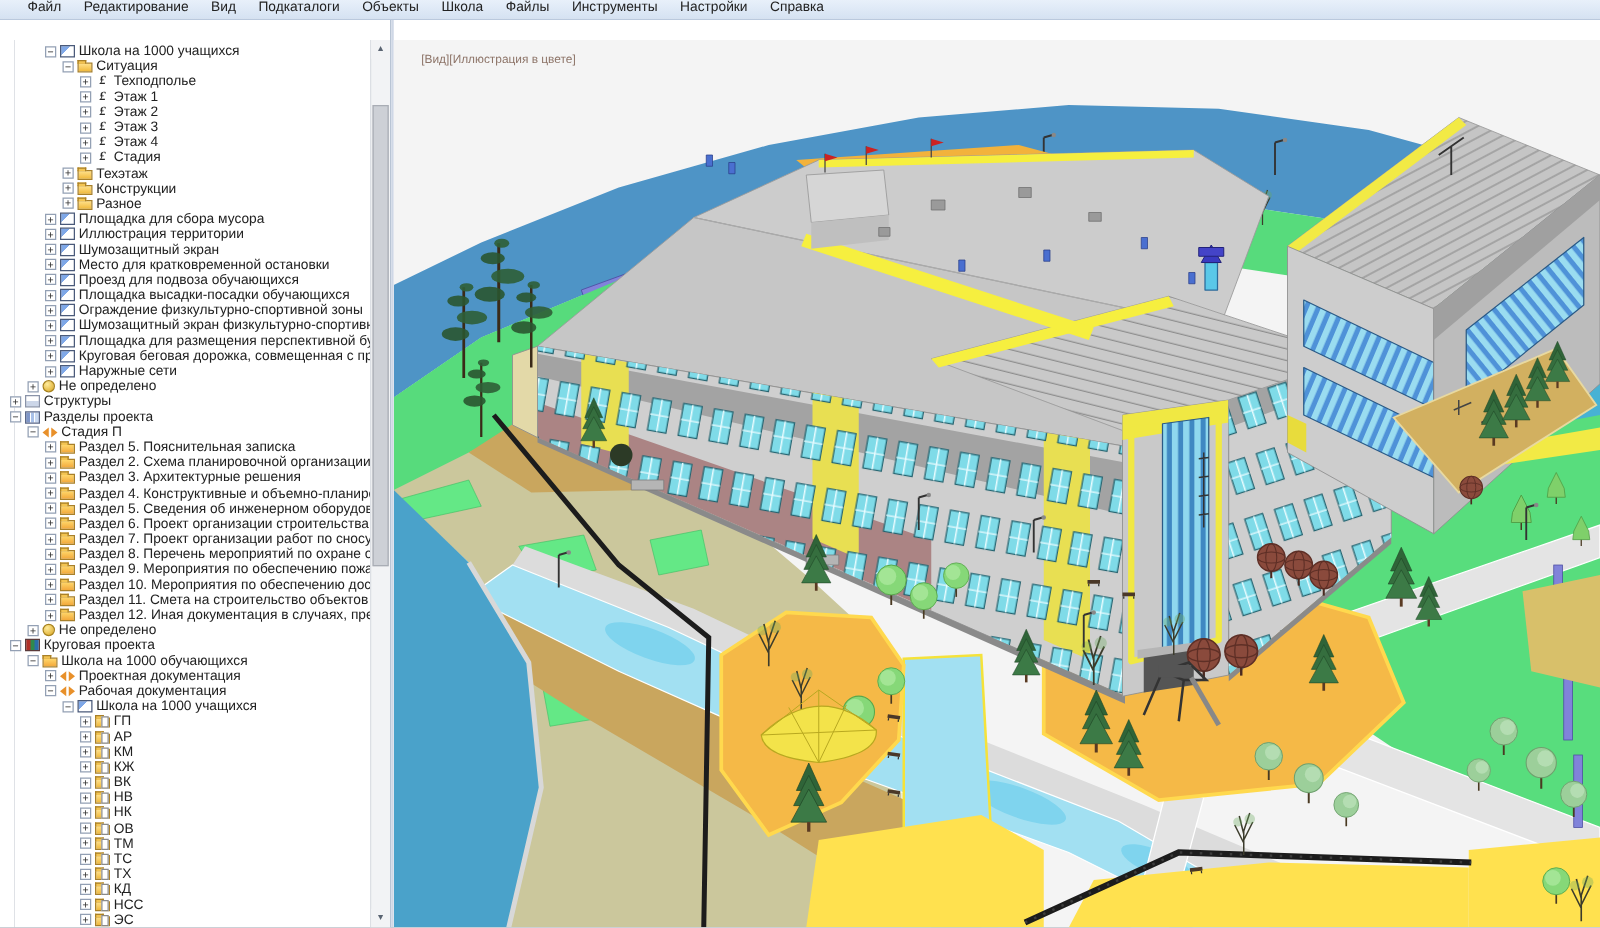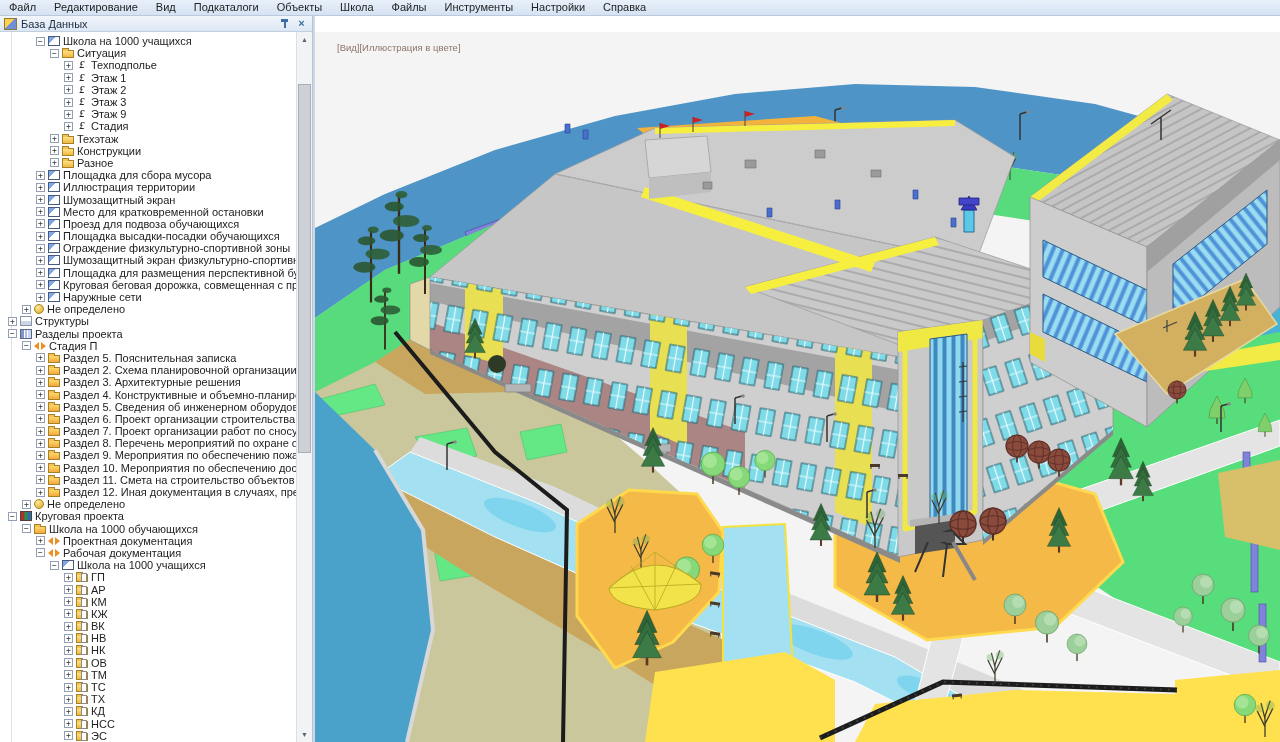--- a/index.html
+++ b/index.html
@@ -1,21 +1,21 @@
 <!DOCTYPE html>
 <html><head>
 <meta charset="utf-8">
 <style>
   html,body{margin:0;padding:0;background:#9aa5b1;}
   #app{position:relative;width:1280px;height:742px;background:#fff;overflow:hidden;
        font-family:"Liberation Sans","DejaVu Sans",sans-serif;font-size:11px;color:#222;}
   
   #menubar{position:absolute;left:0;top:0;width:1280px;height:16px;
            background:linear-gradient(180deg,#e8f0fa,#d5e2f2);border-bottom:1px solid #bac9dd;
-           display:flex;align-items:center;gap:0;padding-left:0;box-sizing:border-box;}
+           display:flex;align-items:flex-end;gap:0;padding-left:13px;box-sizing:border-box;}
   .menu-item{padding:1px 9px;height:14px;line-height:13px;cursor:default;white-space:nowrap;}
   
   #left-panel{position:absolute;left:0;top:16px;width:313px;bottom:0;background:#fff;
               border-right:1px solid #b8c4d4;box-sizing:border-box;}
   .panel-hdr{position:absolute;left:0;top:0;width:100%;height:16px;
              background:linear-gradient(180deg,#f2f6fc,#dde7f4);border-bottom:1px solid #c2cfe0;
              display:flex;align-items:center;padding:0 4px;box-sizing:border-box;gap:4px;}
   .db-ico{width:11px;height:10px;background:linear-gradient(135deg,#ffd24a 0 45%,#6f8fd8 45% 100%);
           border:1px solid #8a7a3a;flex:0 0 auto;}
   .panel-title{flex:1;color:#1c2a40;}
@@ -74,26 +74,20 @@
       <span class="menu-item">Подкаталоги</span>
       <span class="menu-item">Объекты</span>
       <span class="menu-item">Школа</span>
       <span class="menu-item">Файлы</span>
       <span class="menu-item">Инструменты</span>
       <span class="menu-item">Настройки</span>
       <span class="menu-item">Справка</span>
     </div>
 
   <div id="left-panel">
-    <div class="panel-hdr">
-      <span class="db-ico"></span>
-      <span class="panel-title">База Данных</span>
-      <span class="hdr-btn pin"></span>
-      <span class="hdr-btn cls">×</span>
-    </div>
     <div id="tree">
         <div class="row" style="padding-left: 36px;">
           <span class="exp">−</span>
           <span class="ic ic-building"></span>
           <span class="lbl">Школа на 1000 учащихся</span>
         </div>
         <div class="row" style="padding-left: 50px;">
           <span class="exp">−</span>
           <span class="ic ic-folder"></span>
           <span class="lbl">Ситуация</span>
@@ -114,21 +108,21 @@
           <span class="lbl">Этаж 2</span>
         </div>
         <div class="row" style="padding-left: 64px;">
           <span class="exp">+</span>
           <span class="ic ic-level">£</span>
           <span class="lbl">Этаж 3</span>
         </div>
         <div class="row" style="padding-left: 64px;">
           <span class="exp">+</span>
           <span class="ic ic-level">£</span>
-          <span class="lbl">Этаж 9</span>
+          <span class="lbl">Этаж 4</span>
         </div>
         <div class="row" style="padding-left: 64px;">
           <span class="exp">+</span>
           <span class="ic ic-level">£</span>
           <span class="lbl">Стадия</span>
         </div>
         <div class="row" style="padding-left: 50px;">
           <span class="exp">+</span>
           <span class="ic ic-folder"></span>
           <span class="lbl">Техэтаж</span>

